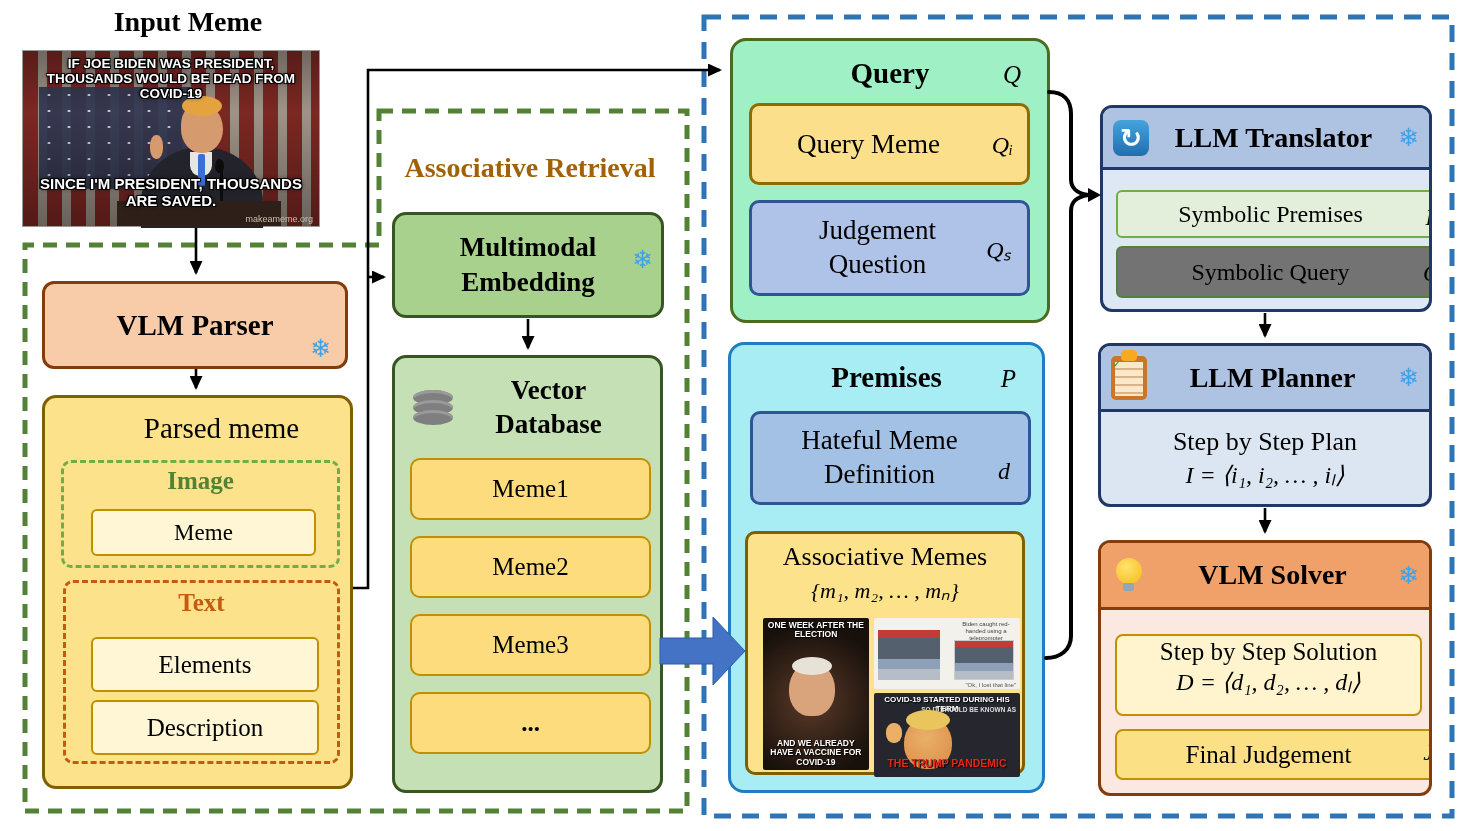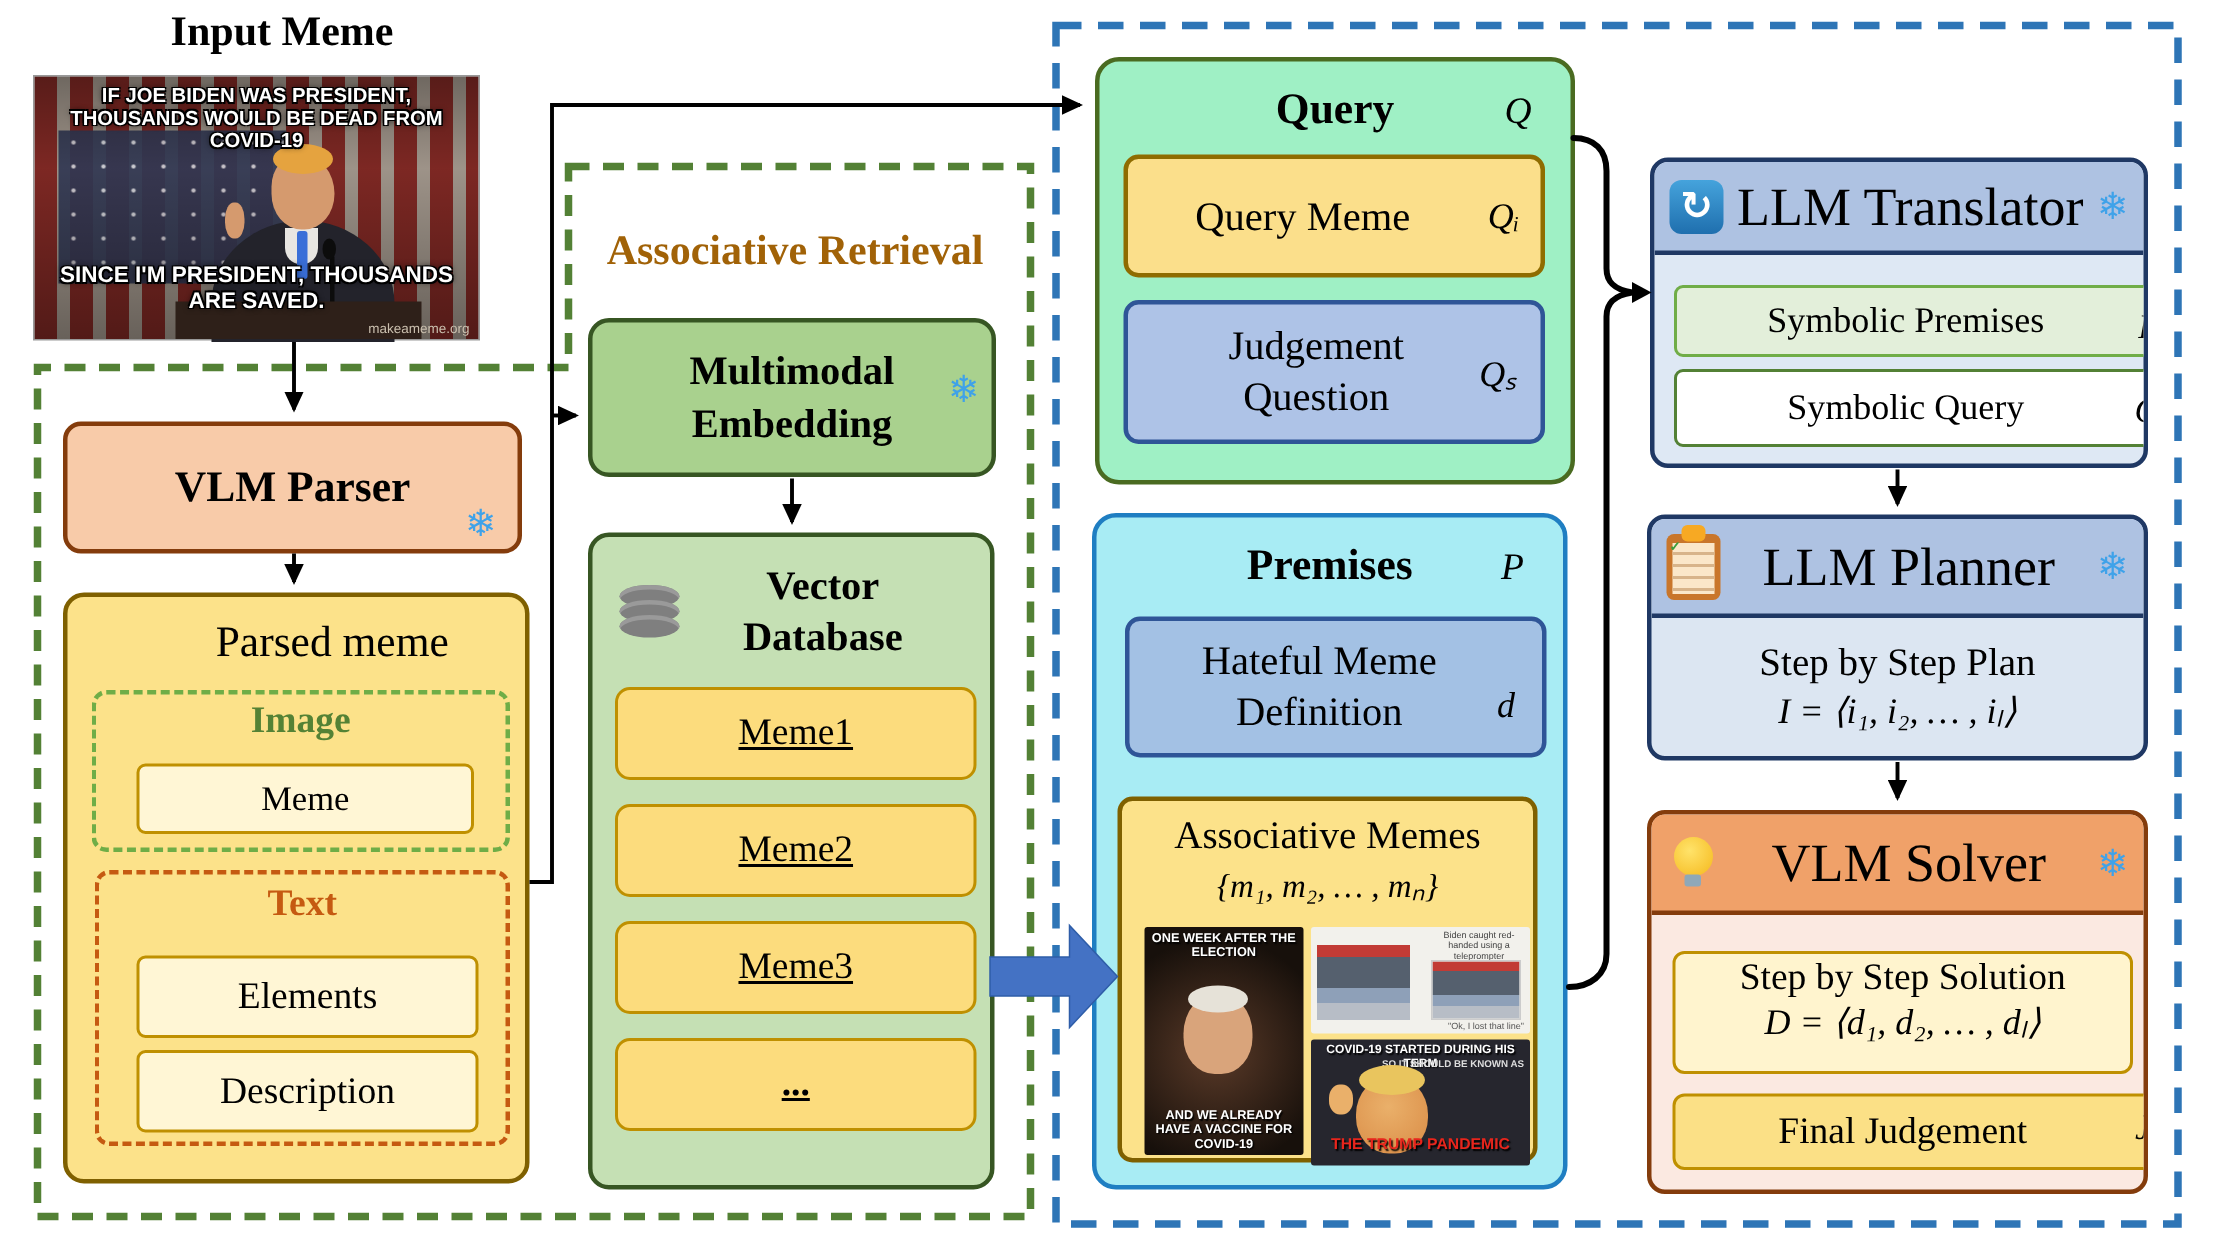--- a/index.html
+++ b/index.html
@@ -50,21 +50,21 @@
   #ar-title{left:385px;top:126px;width:290px;height:84px;font-size:28px;font-weight:bold;color:#a16207;text-align:center;line-height:1.45;}
   #mm-box{left:392px;top:212px;width:272px;height:106px;background:#A9D18E;border:3px solid #375623;border-radius:14px;
           font-size:27px;font-weight:bold;line-height:1.3;padding:0 30px;}
   #mm-box .snow{position:absolute;right:8px;top:32px;}
   #vdb-box{left:392px;top:355px;width:271px;height:438px;background:#C5E0B4;border:3px solid #375623;border-radius:14px;}
   #vdb-head{position:absolute;left:0;top:16px;width:100%;display:flex;align-items:center;padding:0 18px;box-sizing:border-box;}
   .db-icon{width:40px;margin-right:8px;}
   .db-icon .disc{height:15px;background:#7f7f7f;border-radius:50%;box-shadow:inset 0 3px 0 #9a9a9a;}
   .db-icon .disc + .disc{margin-top:-5px;}
   #vdb-title{flex:1;text-align:center;font-size:27px;font-weight:bold;line-height:1.25;padding-right:6px;}
-  .vdb-item{left:15px;width:241px;height:62px;background:#FCDC7D;border:2px solid #BF9000;border-radius:10px;font-size:25px;text-decoration:underline;}
+  .vdb-item{left:15px;width:241px;height:62px;background:#FCDC7D;border:2px solid #BF9000;border-radius:10px;font-size:25px;}
   #vdb-item-1{top:100px;} #vdb-item-2{top:178px;} #vdb-item-3{top:256px;} #vdb-item-4{top:334px;font-weight:bold;}
 
   
   #query-box{left:730px;top:38px;width:320px;height:285px;background:#9FF0C5;border:3px solid #4A6B21;border-radius:16px;}
   .card-title{position:absolute;top:16px;width:100%;text-align:center;font-size:29px;font-weight:bold;}
   .card-sym{position:absolute;right:26px;top:20px;font-size:25px;font-style:italic;}
   #query-meme{left:16px;top:62px;width:281px;height:82px;background:#FBDF8B;border:3px solid #8F6C00;border-radius:10px;font-size:27px;padding-right:42px;}
   #query-meme .row-sym{position:absolute;right:14px;top:26px;font-size:24px;font-style:italic;}
   #judgement-box{left:16px;top:159px;width:281px;height:96px;background:#AEC3E7;border:3px solid #2F5597;border-radius:10px;
       font-size:27px;line-height:1.25;padding:0 52px 0 28px;}
@@ -101,34 +101,34 @@
   
   #sr-title{left:1125px;top:50px;width:300px;height:38px;font-size:29px;font-weight:bold;color:#4472C4;text-align:center;}
   .proc{border-radius:12px;overflow:hidden;}
   #translator{left:1100px;top:105px;width:332px;height:207px;border:3px solid #1F3864;background:#DEE8F4;}
   #planner{left:1098px;top:343px;width:334px;height:164px;border:3px solid #1F3864;background:#DCE6F2;}
   #solver{left:1098px;top:540px;width:334px;height:256px;border:3px solid #843C0C;background:#FBE9E1;}
   .proc-head{display:flex;align-items:center;padding:0 10px;box-sizing:border-box;}
   #translator .proc-head{height:62px;background:#AEC2E2;border-bottom:3px solid #1F3864;}
   #planner .proc-head{height:66px;background:#AEC2E2;border-bottom:3px solid #1F3864;}
   #solver .proc-head{height:67px;background:#F0A169;border-bottom:3px solid #843C0C;}
-  .proc-title{flex:1;text-align:center;font-size:36px;font-weight:normal;}
+  .proc-title{flex:1;text-align:center;font-size:28px;font-weight:bold;}
   .refresh-icon{width:36px;height:36px;border-radius:8px;background:linear-gradient(180deg,#45A3DC,#1F6FAE);
       color:#fff;font-size:26px;font-weight:bold;display:flex;align-items:center;justify-content:center;
       font-family:"DejaVu Sans",sans-serif;flex:0 0 auto;}
   .clipboard-icon{width:36px;height:44px;background:#C9762B;border-radius:5px;position:relative;flex:0 0 auto;}
   .clipboard-icon .paper{position:absolute;left:4px;right:4px;top:6px;bottom:4px;background:#FBE7C9;
       background-image:repeating-linear-gradient(180deg,transparent 0 6px,#d8b48a 6px 8px);}
   .clipboard-icon .clip{position:absolute;top:-6px;left:50%;transform:translateX(-50%);width:16px;height:11px;background:#F7A923;border-radius:4px;}
   .clipboard-icon .check{position:absolute;left:2px;top:4px;font-size:9px;color:#3c9e3c;font-weight:bold;line-height:1;}
   .bulb-icon{width:26px;height:26px;border-radius:50%;background:radial-gradient(circle at 40% 35%,#FFE36A,#F5B81C);position:relative;flex:0 0 auto;margin:0 5px 8px 5px;}
   .bulb-icon:after{content:"";position:absolute;bottom:-7px;left:7px;width:11px;height:8px;background:#8fa8b8;border-radius:2px;}
   .t-row{position:absolute;font-size:24px;}
   #sym-premises{left:13px;top:82px;width:305px;height:44px;background:#E3EFDA;border:2px solid #70AD47;border-radius:6px;padding-right:34px;}
-  #sym-query{left:13px;top:138px;width:305px;height:48px;background:#ffffff;border:2px solid #538135;border-radius:6px;padding-right:34px;}
+  #sym-query{left:13px;top:138px;width:305px;height:48px;background:#737373;border:2px solid #538135;border-radius:6px;padding-right:34px;}
   .t-row .row-sym{position:absolute;right:12px;top:8px;font-size:23px;font-style:italic;}
   .proc-body{text-align:center;}
   #planner .proc-body{padding-top:12px;font-size:26px;line-height:1.35;}
   .formula{font-size:24px;font-style:italic;}
   #solution-box{position:absolute;left:14px;top:91px;width:303px;height:78px;background:#FFF4CE;border:2px solid #BF9000;border-radius:8px;
       display:flex;flex-direction:column;align-items:center;font-size:25px;line-height:1.25;}
   #fj-box{position:absolute;left:14px;top:186px;width:303px;height:47px;background:#FBE086;border:2px solid #BF9000;border-radius:8px;font-size:25px;padding-right:30px;}
   #fj-box .row-sym{position:absolute;right:16px;top:8px;font-size:24px;font-style:italic;}
 
   #connector-layer{position:absolute;left:0;top:0;width:1482px;height:831px;pointer-events:none;}

